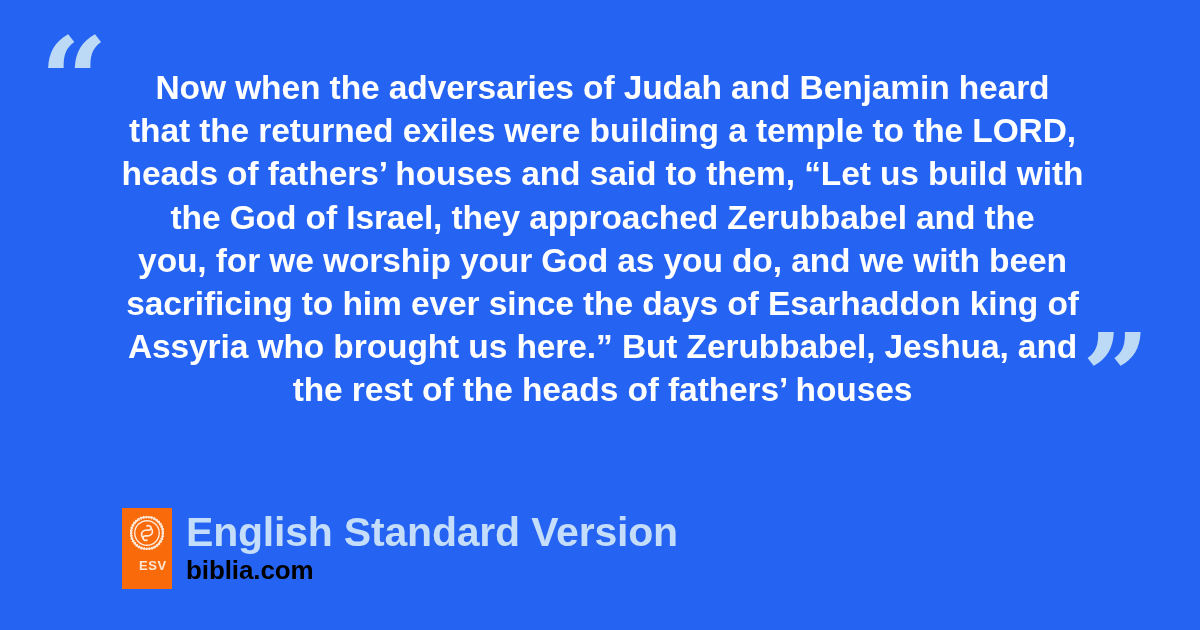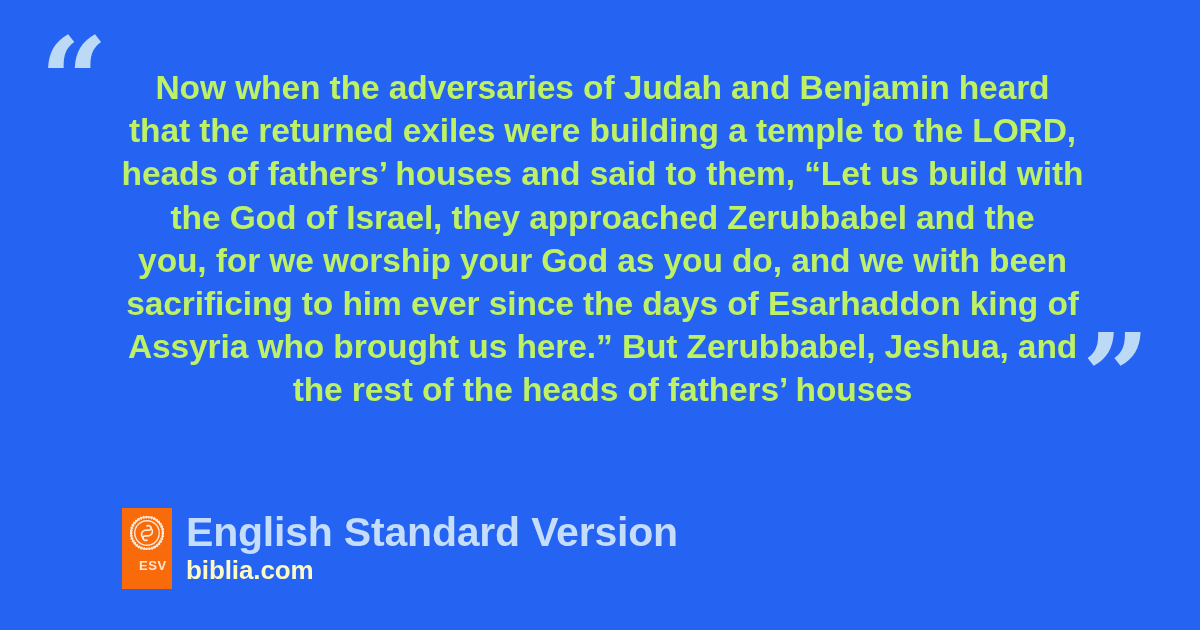--- a/index.html
+++ b/index.html
@@ -46,21 +46,21 @@
   
   #quote-block {
     position: absolute;
     left: 115px;
     top: 66px;
     width: 975px;
     text-align: center;
   }
   .quote-line {
     display: block;
-    color: #bef264;
+    color: #ffffff;
     font-family: "Liberation Sans", sans-serif;
     font-weight: 700;
     font-size: 33.5px;
     line-height: 43.2px;
     white-space: nowrap;
     letter-spacing: -0.1px;
   }
 
   
   #attribution {
@@ -110,21 +110,21 @@
   #version-name {
     color: #c3ddfa;
     font-family: "Liberation Sans", sans-serif;
     font-weight: 700;
     font-size: 41px;
     line-height: 46px;
     white-space: nowrap;
     letter-spacing: -0.2px;
   }
   #site-url {
-    color: #fef9c3;
+    color: #000000;
     font-family: "Liberation Sans", sans-serif;
     font-weight: 700;
     font-size: 26px;
     line-height: 30px;
     white-space: nowrap;
     letter-spacing: -0.1px;
   }
 </style>
 </head>
 <body>

